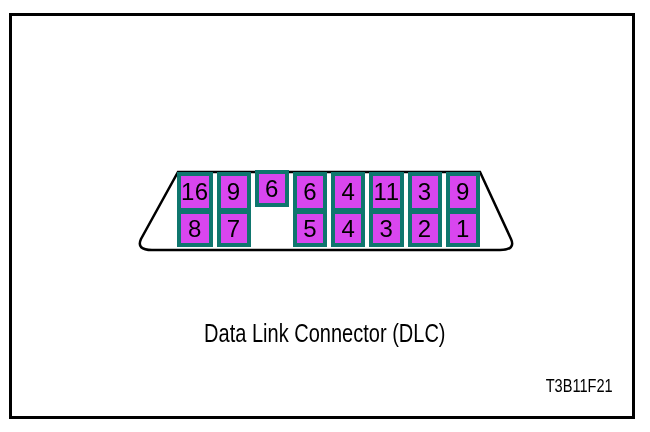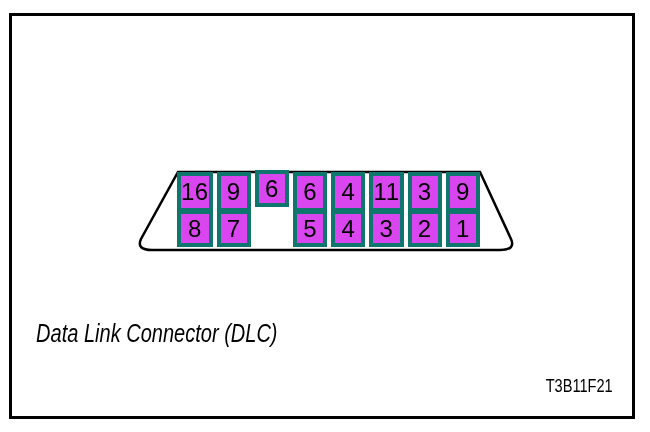--- a/index.html
+++ b/index.html
@@ -49,24 +49,24 @@
     letter-spacing:0.5px;
   }
   .pin-cell.bottom{
     height:37px;
     margin-top:-2px;
   }
   .caption{
     position:absolute;
     left:0;top:319px;
     width:650px;
+    text-align:center;
     font-size:26px;
     line-height:1.15;
     white-space:nowrap;
-    font-style:italic;
   }
   .caption .squeeze{
     display:inline-block;
     transform:scaleX(0.77);
     transform-origin:center center;
   }
   .figure-code{
     position:absolute;
     right:37px;top:377px;
     font-size:18px;

